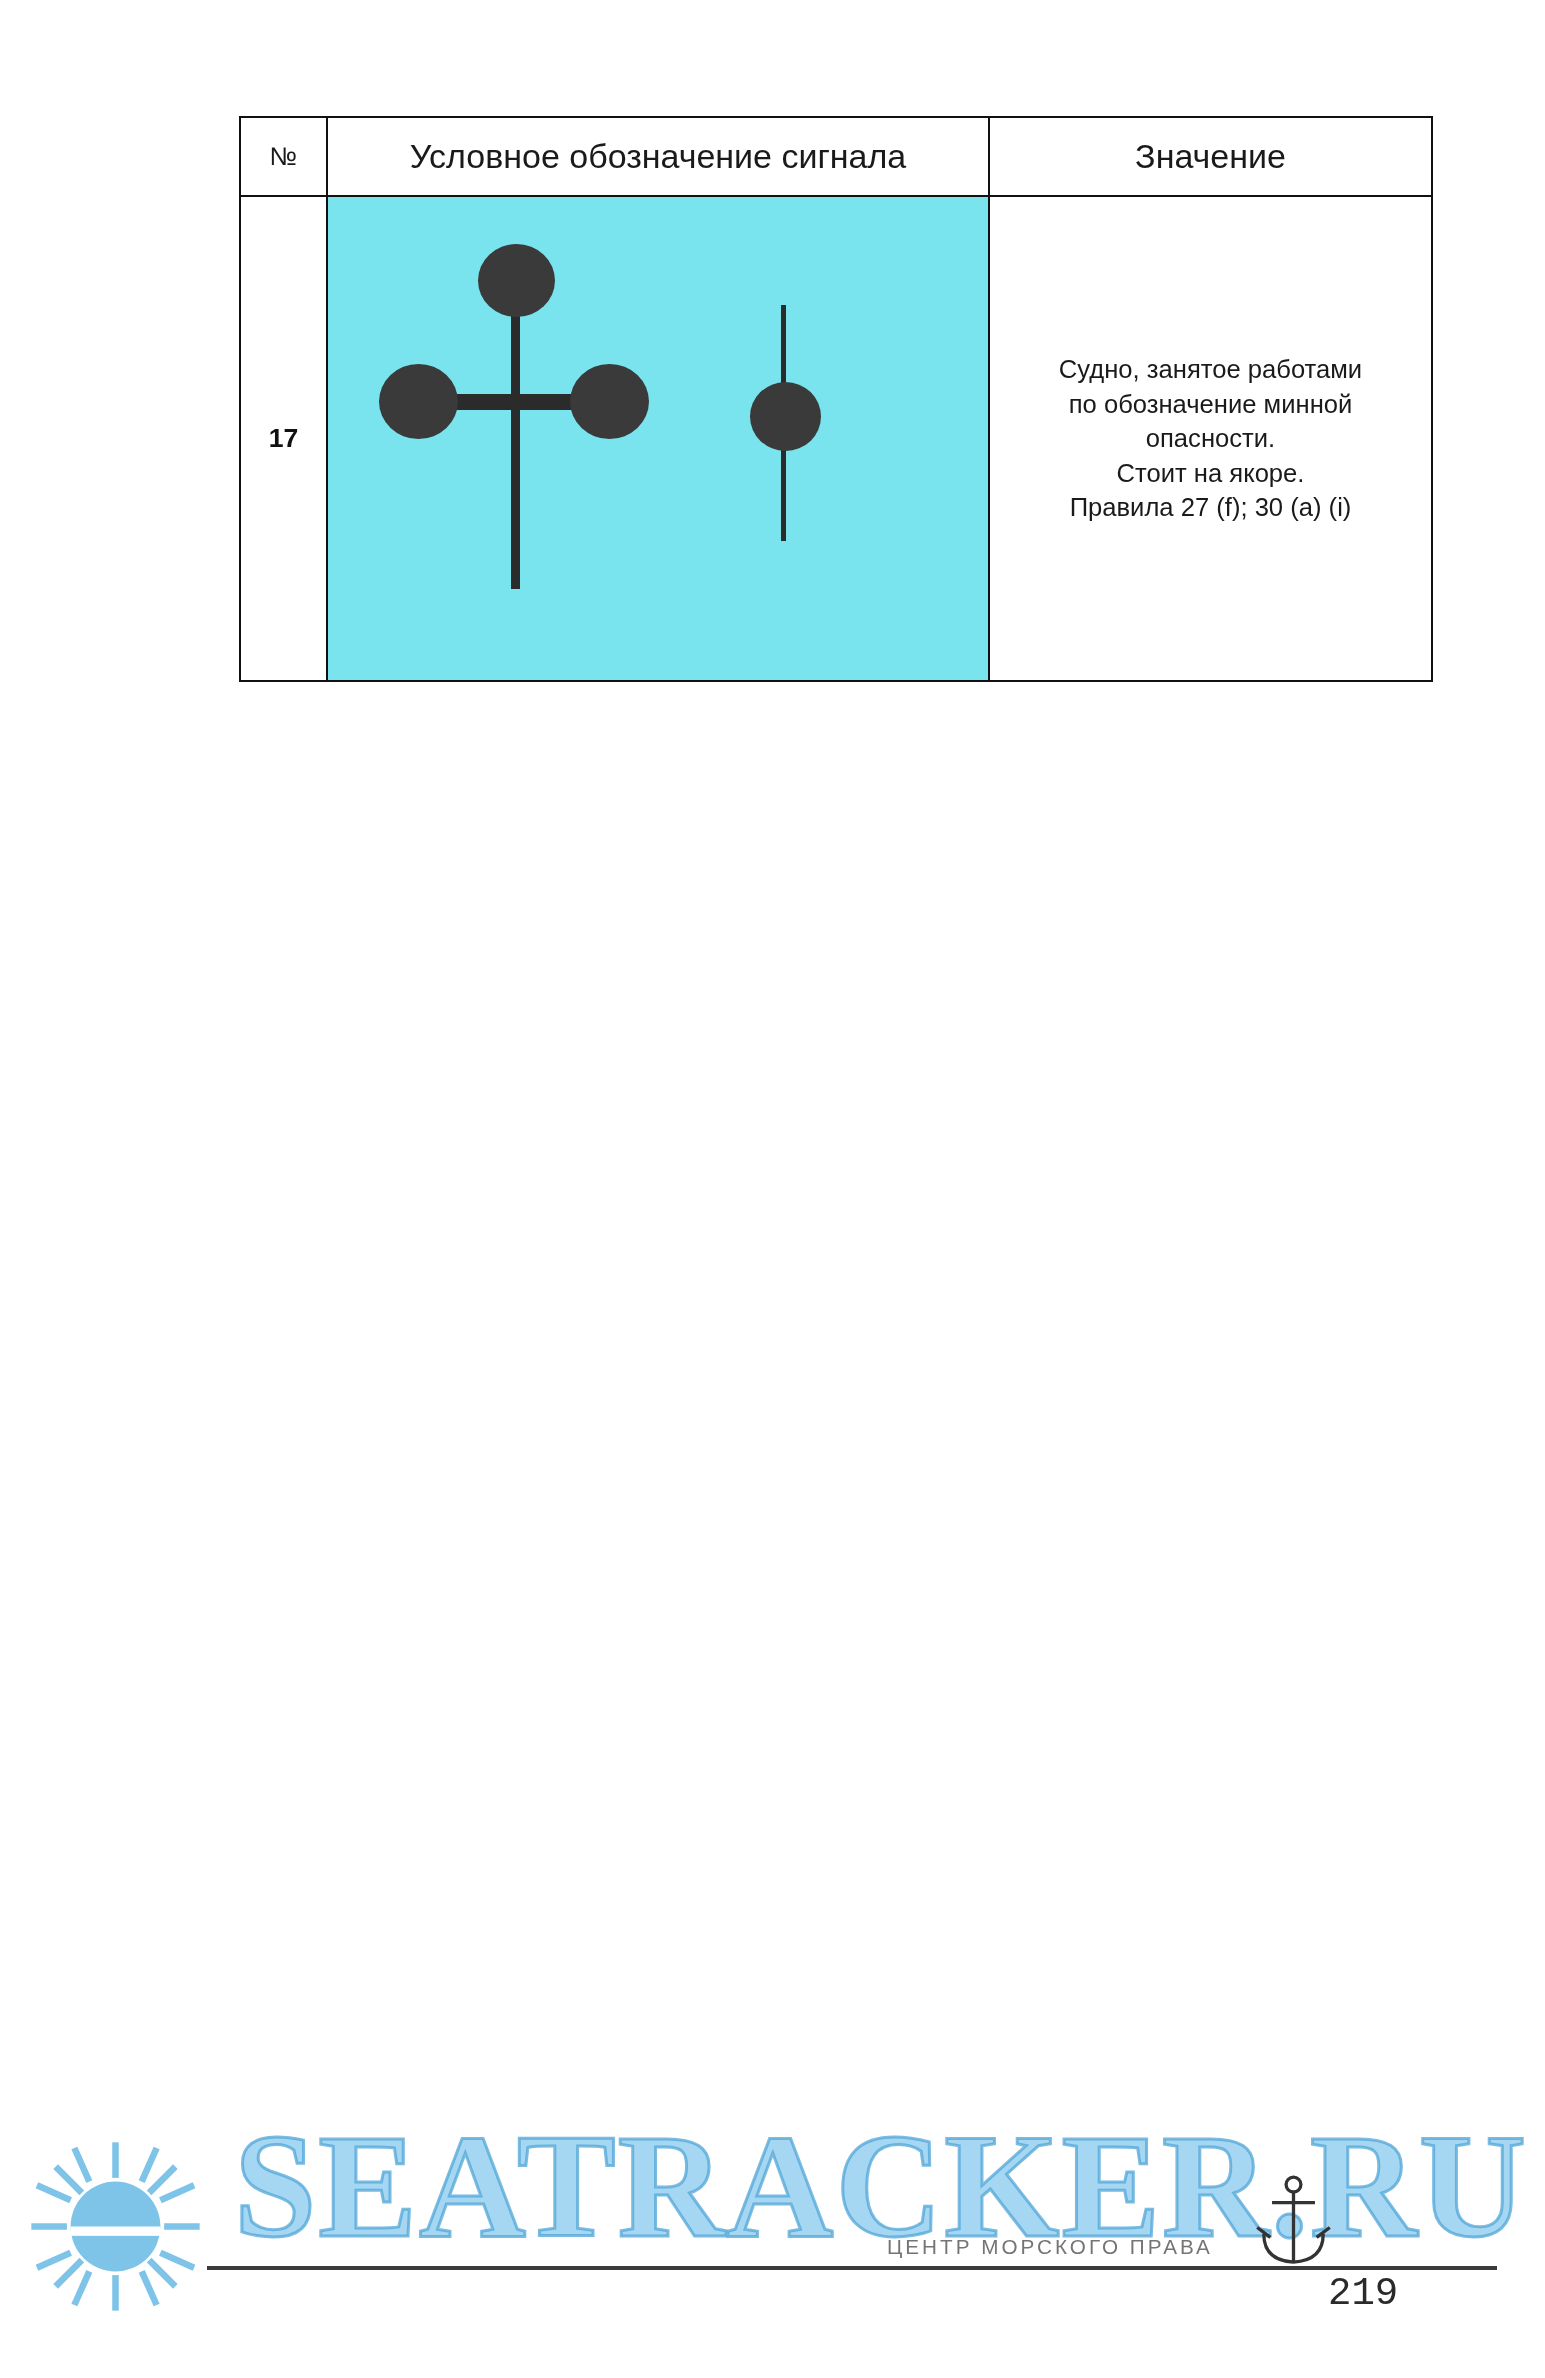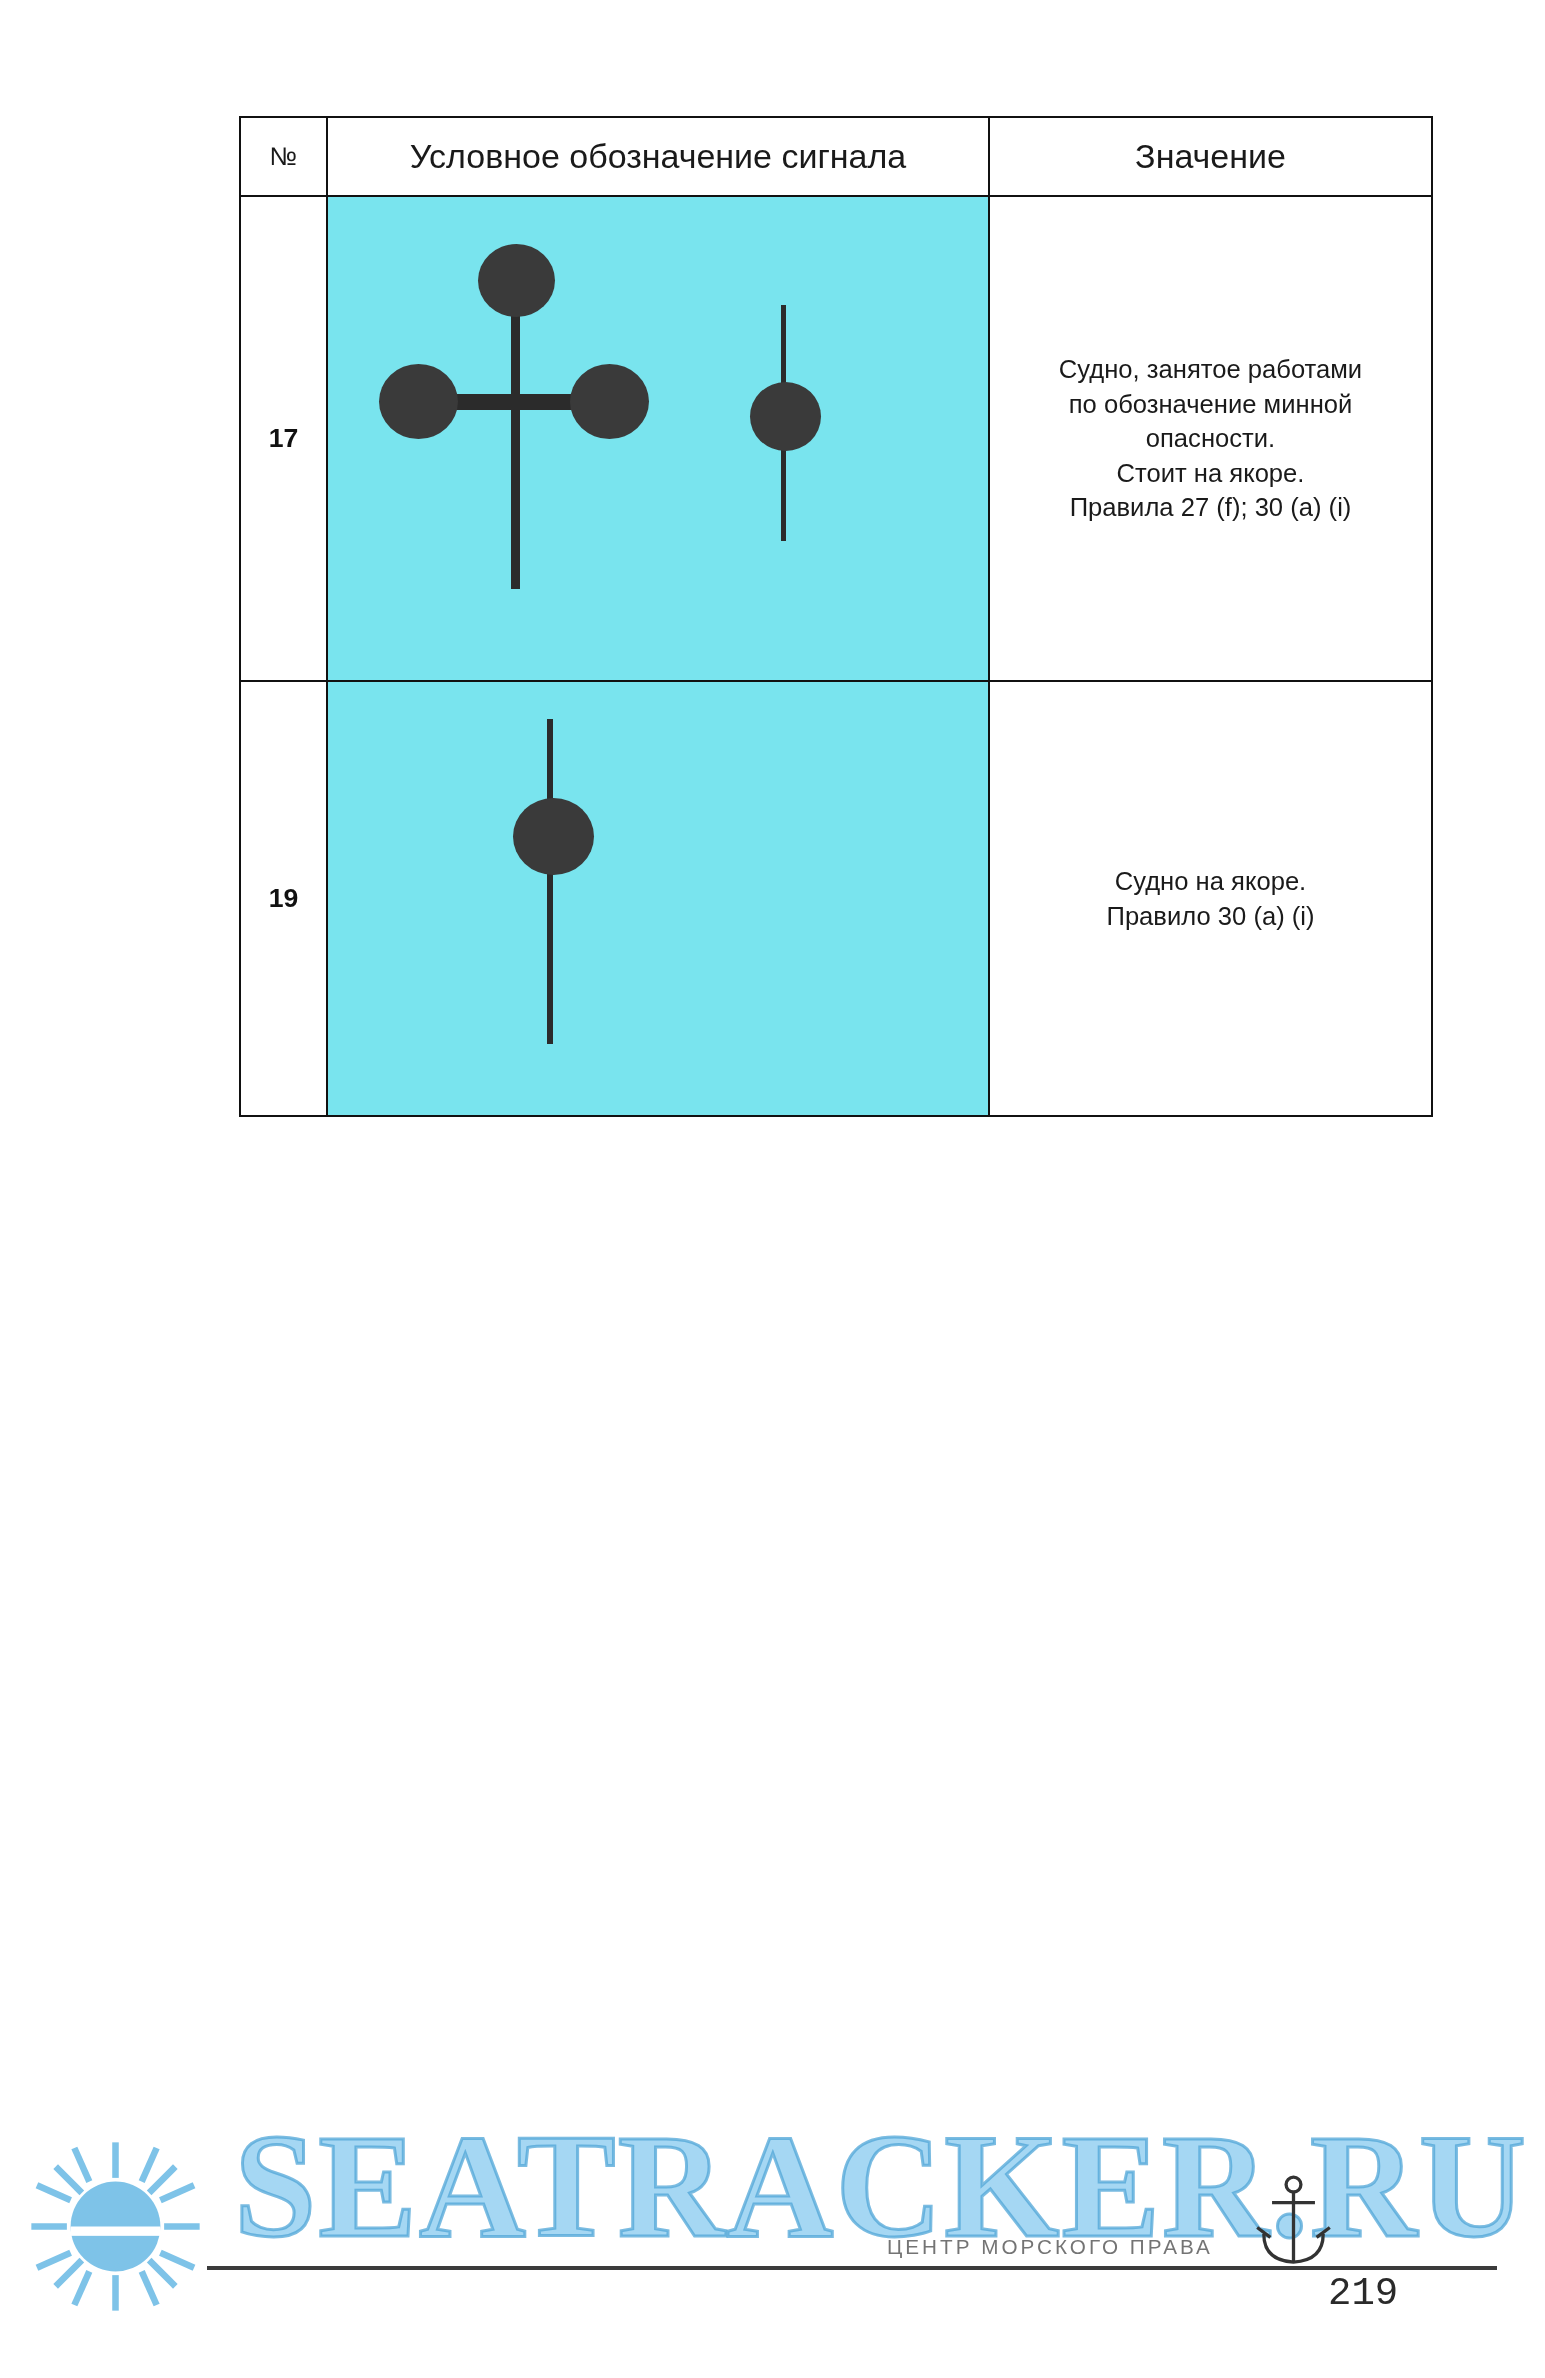--- a/index.html
+++ b/index.html
@@ -200,33 +200,20 @@
       <td class="mean-cell">
         <div>Судно, занятое работами</div>
         <div>по обозначение минной</div>
         <div>опасности.</div>
         <div>Стоит на якоре.</div>
         <div>Правила 27 (f); 30 (a) (i)</div>
       </td>
     </tr>
 
 
-    <tr class="row-19">
-      <td class="num-cell">19</td>
-      <td class="sig-cell">
-        <div class="sig-canvas">
-          <div class="mast r19-mast"></div>
-          <div class="ball r19-ball"></div>
-        </div>
-      </td>
-      <td class="mean-cell">
-        <div>Судно на якоре.</div>
-        <div>Правило 30 (a) (i)</div>
-      </td>
-    </tr>
   </tbody>
 </table>
 
 <div id="watermark">
   <svg class="wm-sun" viewBox="0 0 200 200">
     <g fill="#7ec3e8">
       <circle cx="100" cy="100" r="48"></circle>
       <g stroke="#7ec3e8" stroke-width="7">
         <line x1="100" y1="10" x2="100" y2="48"></line>
         <line x1="100" y1="152" x2="100" y2="190"></line>

